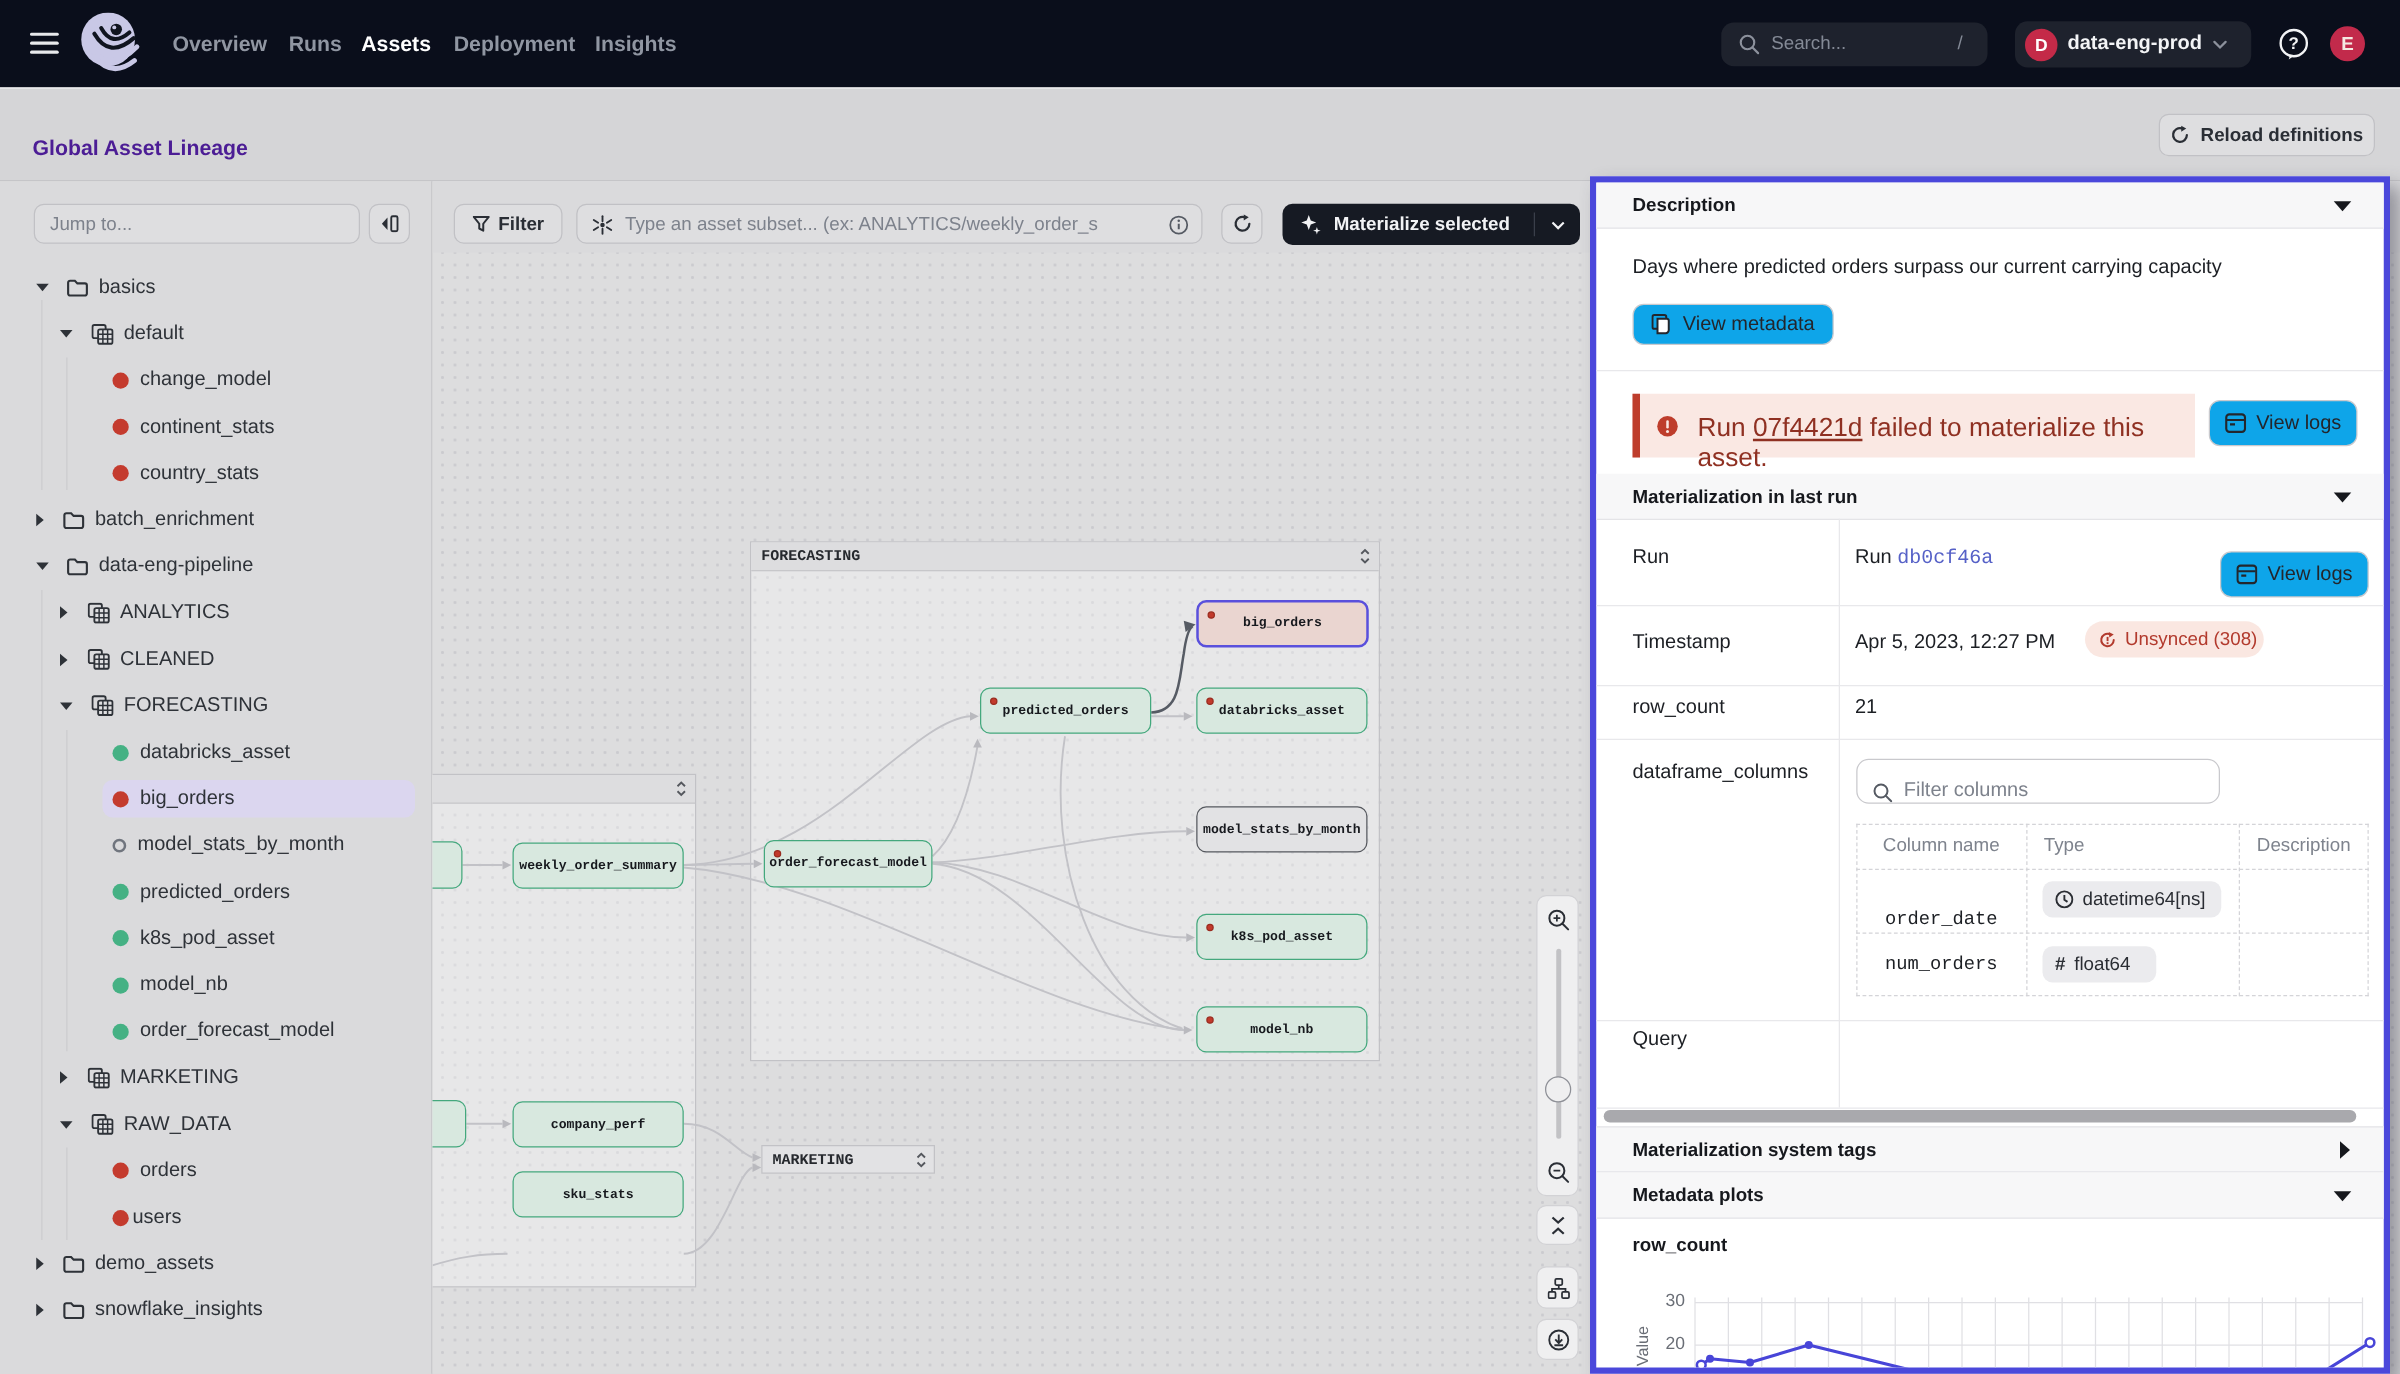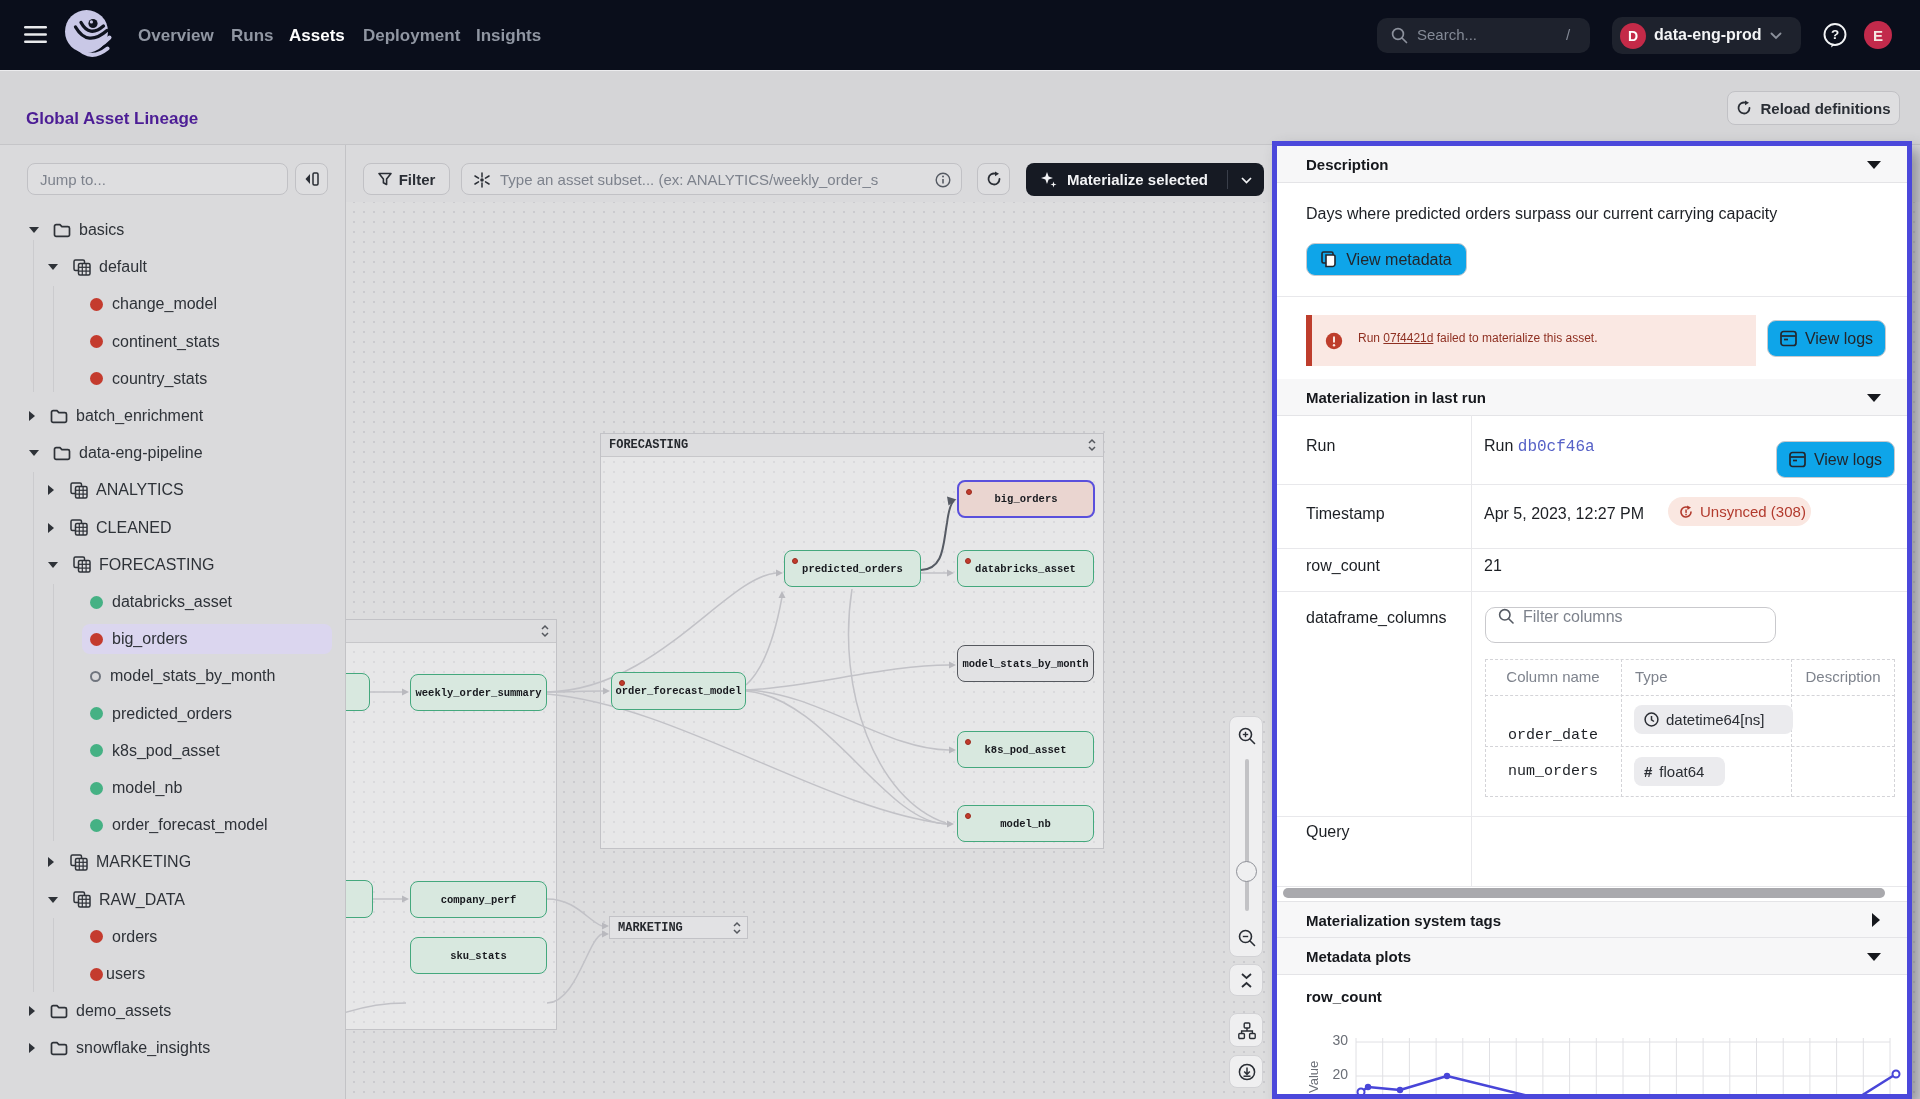--- a/index.html
+++ b/index.html
@@ -436,21 +436,21 @@
     View metadata
   </div>
   <div class="rowline" style="top:150px;"></div>
   <div class="abs" style="left:29px;top:169px;width:450px;height:51px;background:#FAE8E3;">
     <div class="abs" style="left:0;top:0;width:6px;height:51px;background:#BE3D2C;"></div>
     <svg class="abs" style="left:19px;top:17px" width="18" height="18" viewBox="0 0 18 18">
         <circle cx="9" cy="9" r="8.2" fill="#BE3D2C"></circle>
         <rect x="8" y="4.2" width="2" height="6.6" rx="1" fill="#FAE8E3"></rect>
         <circle cx="9" cy="13.2" r="1.2" fill="#FAE8E3"></circle>
       </svg>
-    <div class="abs" style="left:52px;top:16px;font-size:12px;color:#8F3022;">Run <span style="text-decoration:underline">07f4421d</span> failed to materialize this asset.</div>
+    <div class="abs" style="left:52px;top:16px;font-size:21px;color:#8F3022;">Run <span style="text-decoration:underline">07f4421d</span> failed to materialize this asset.</div>
   </div>
   <div class="wbtn" style="left:490px;top:174px;width:119px;height:37px;">
     <svg width="17" height="17" viewBox="0 0 17 17">
         <rect x="1" y="1.5" width="15" height="14" rx="2.5" stroke="#23262C" stroke-width="1.7" fill="none"></rect>
         <line x1="1.5" y1="6" x2="15.5" y2="6" stroke="#23262C" stroke-width="1.7"></line>
         <line x1="4" y1="9.5" x2="8" y2="9.5" stroke="#23262C" stroke-width="1.7"></line>
       </svg>
     View logs
   </div>
   <div class="sechead" style="top:233px;">
@@ -479,40 +479,40 @@
         <rect x="6.3" y="4.5" width="1.5" height="3.4" fill="#B23A2D"></rect>
         <rect x="6.3" y="8.8" width="1.5" height="1.5" fill="#B23A2D"></rect>
       </svg>
     <span style="margin-left:7px;font-size:15px;color:#B23A2D;text-align:right;">Unsynced (308)</span>
   </div>
   <div class="rowline" style="top:402px;"></div>
   <div class="lbl" style="top:411px;">row_count</div>
   <div class="abs" style="left:207px;top:411px;font-size:16px;color:#1C1F24;">21</div>
   <div class="rowline" style="top:445px;"></div>
   <div class="lbl" style="top:463px;">dataframe_columns</div>
-  <div class="abs" style="left:208px;top:461px;width:291px;height:36px;border:1px solid #C9C9CD;border-radius:10px;background:#fff;display:flex;align-items:flex-start;">
+  <div class="abs" style="left:208px;top:461px;width:291px;height:36px;border:1px solid #C9C9CD;border-radius:10px;background:#fff;display:flex;align-items:flex-end;">
     <svg style="margin-left:12px" width="16" height="16" viewBox="0 0 16 16">
         <circle cx="6.8" cy="6.8" r="5.2" stroke="#555A63" stroke-width="1.6" fill="none"></circle>
         <line x1="10.7" y1="10.7" x2="15" y2="15" stroke="#555A63" stroke-width="1.6" stroke-linecap="round"></line>
       </svg>
     <span style="margin-left:9px;font-size:16px;color:#7D828C;">Filter columns</span>
   </div>
 
   <div class="abs" style="left:208px;top:513px;width:410px;height:284px;">
     <div class="abs" style="left:0;top:0;width:410px;height:138px;border:1px dashed #D4D4D8;"></div>
     <div class="abs" style="left:0;top:36px;width:410px;height:1px;border-top:1px dashed #D4D4D8;"></div>
     <div class="abs" style="left:0;top:87px;width:410px;height:1px;border-top:1px dashed #D4D4D8;"></div>
     <div class="abs" style="left:136px;top:0;width:1px;height:138px;border-left:1px dashed #D4D4D8;"></div>
     <div class="abs" style="left:306px;top:0;width:1px;height:138px;border-left:1px dashed #D4D4D8;"></div>
     <div class="abs" style="left:0;top:9px;width:136px;text-align:center;font-size:15px;color:#7E838D;">Column name</div>
     <div class="abs" style="left:150px;top:9px;font-size:15px;color:#7E838D;">Type</div>
     <div class="abs" style="left:306px;top:9px;width:104px;text-align:center;font-size:15px;color:#7E838D;">Description</div>
     <div class="abs mono" style="left:0;top:68px;width:136px;text-align:center;font-size:15px;color:#1C1F24;">order_date</div>
     <div class="abs mono" style="left:0;top:104px;width:136px;text-align:center;font-size:15px;color:#1C1F24;">num_orders</div>
-    <div class="abs" style="left:149px;top:46px;width:159px;height:29px;border-radius:8px;background:#EBEBEE;display:flex;align-items:center;">
+    <div class="abs" style="left:149px;top:46px;width:143px;height:29px;border-radius:8px;background:#EBEBEE;display:flex;align-items:center;">
       <svg style="margin-left:10px" width="15" height="15" viewBox="0 0 15 15">
           <circle cx="7.5" cy="7.5" r="6.4" stroke="#2A2D33" stroke-width="1.5" fill="none"></circle>
           <path d="M7.5 4 V7.8 L10 9.5" stroke="#2A2D33" stroke-width="1.5" fill="none"></path>
         </svg>
       <span style="margin-left:7px;font-size:15px;color:#2A2D33;">datetime64[ns]</span>
     </div>
     <div class="abs" style="left:149px;top:98px;width:91px;height:29px;border-radius:8px;background:#EBEBEE;display:flex;align-items:center;">
       <span style="margin-left:10px;font-size:15px;font-weight:bold;color:#2A2D33;">#</span>
       <span style="margin-left:7px;font-size:15px;color:#2A2D33;">float64</span>
     </div>

